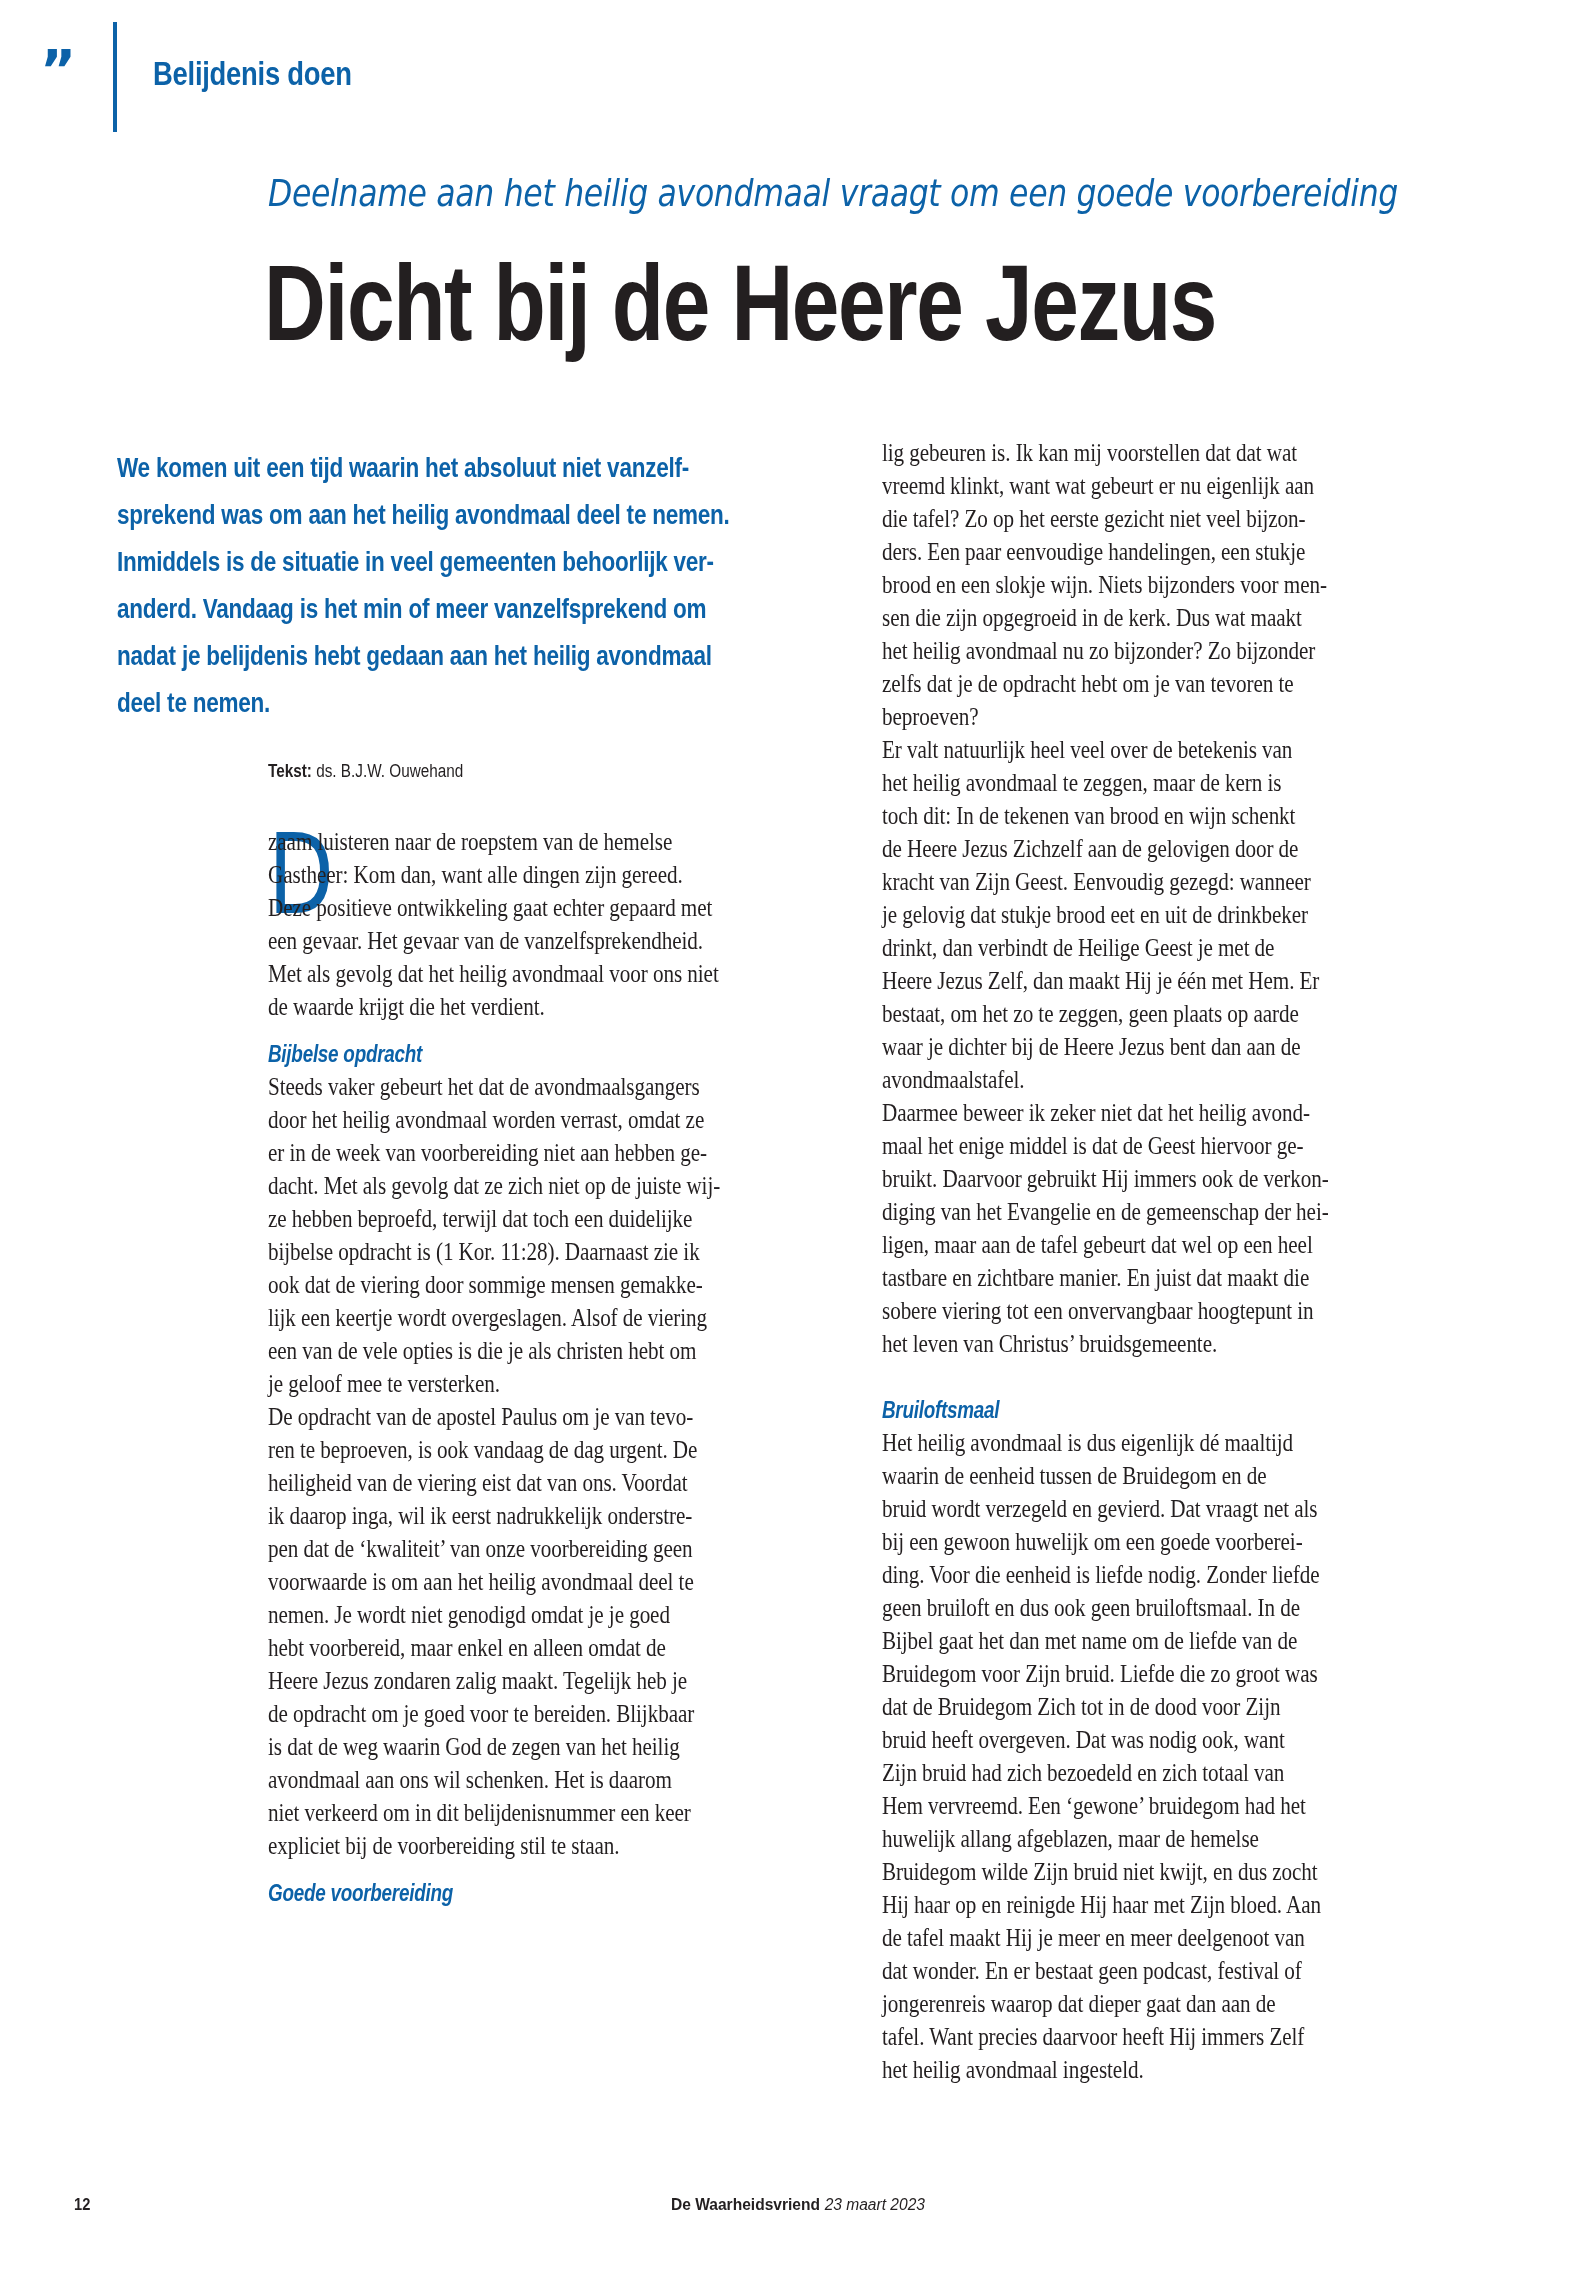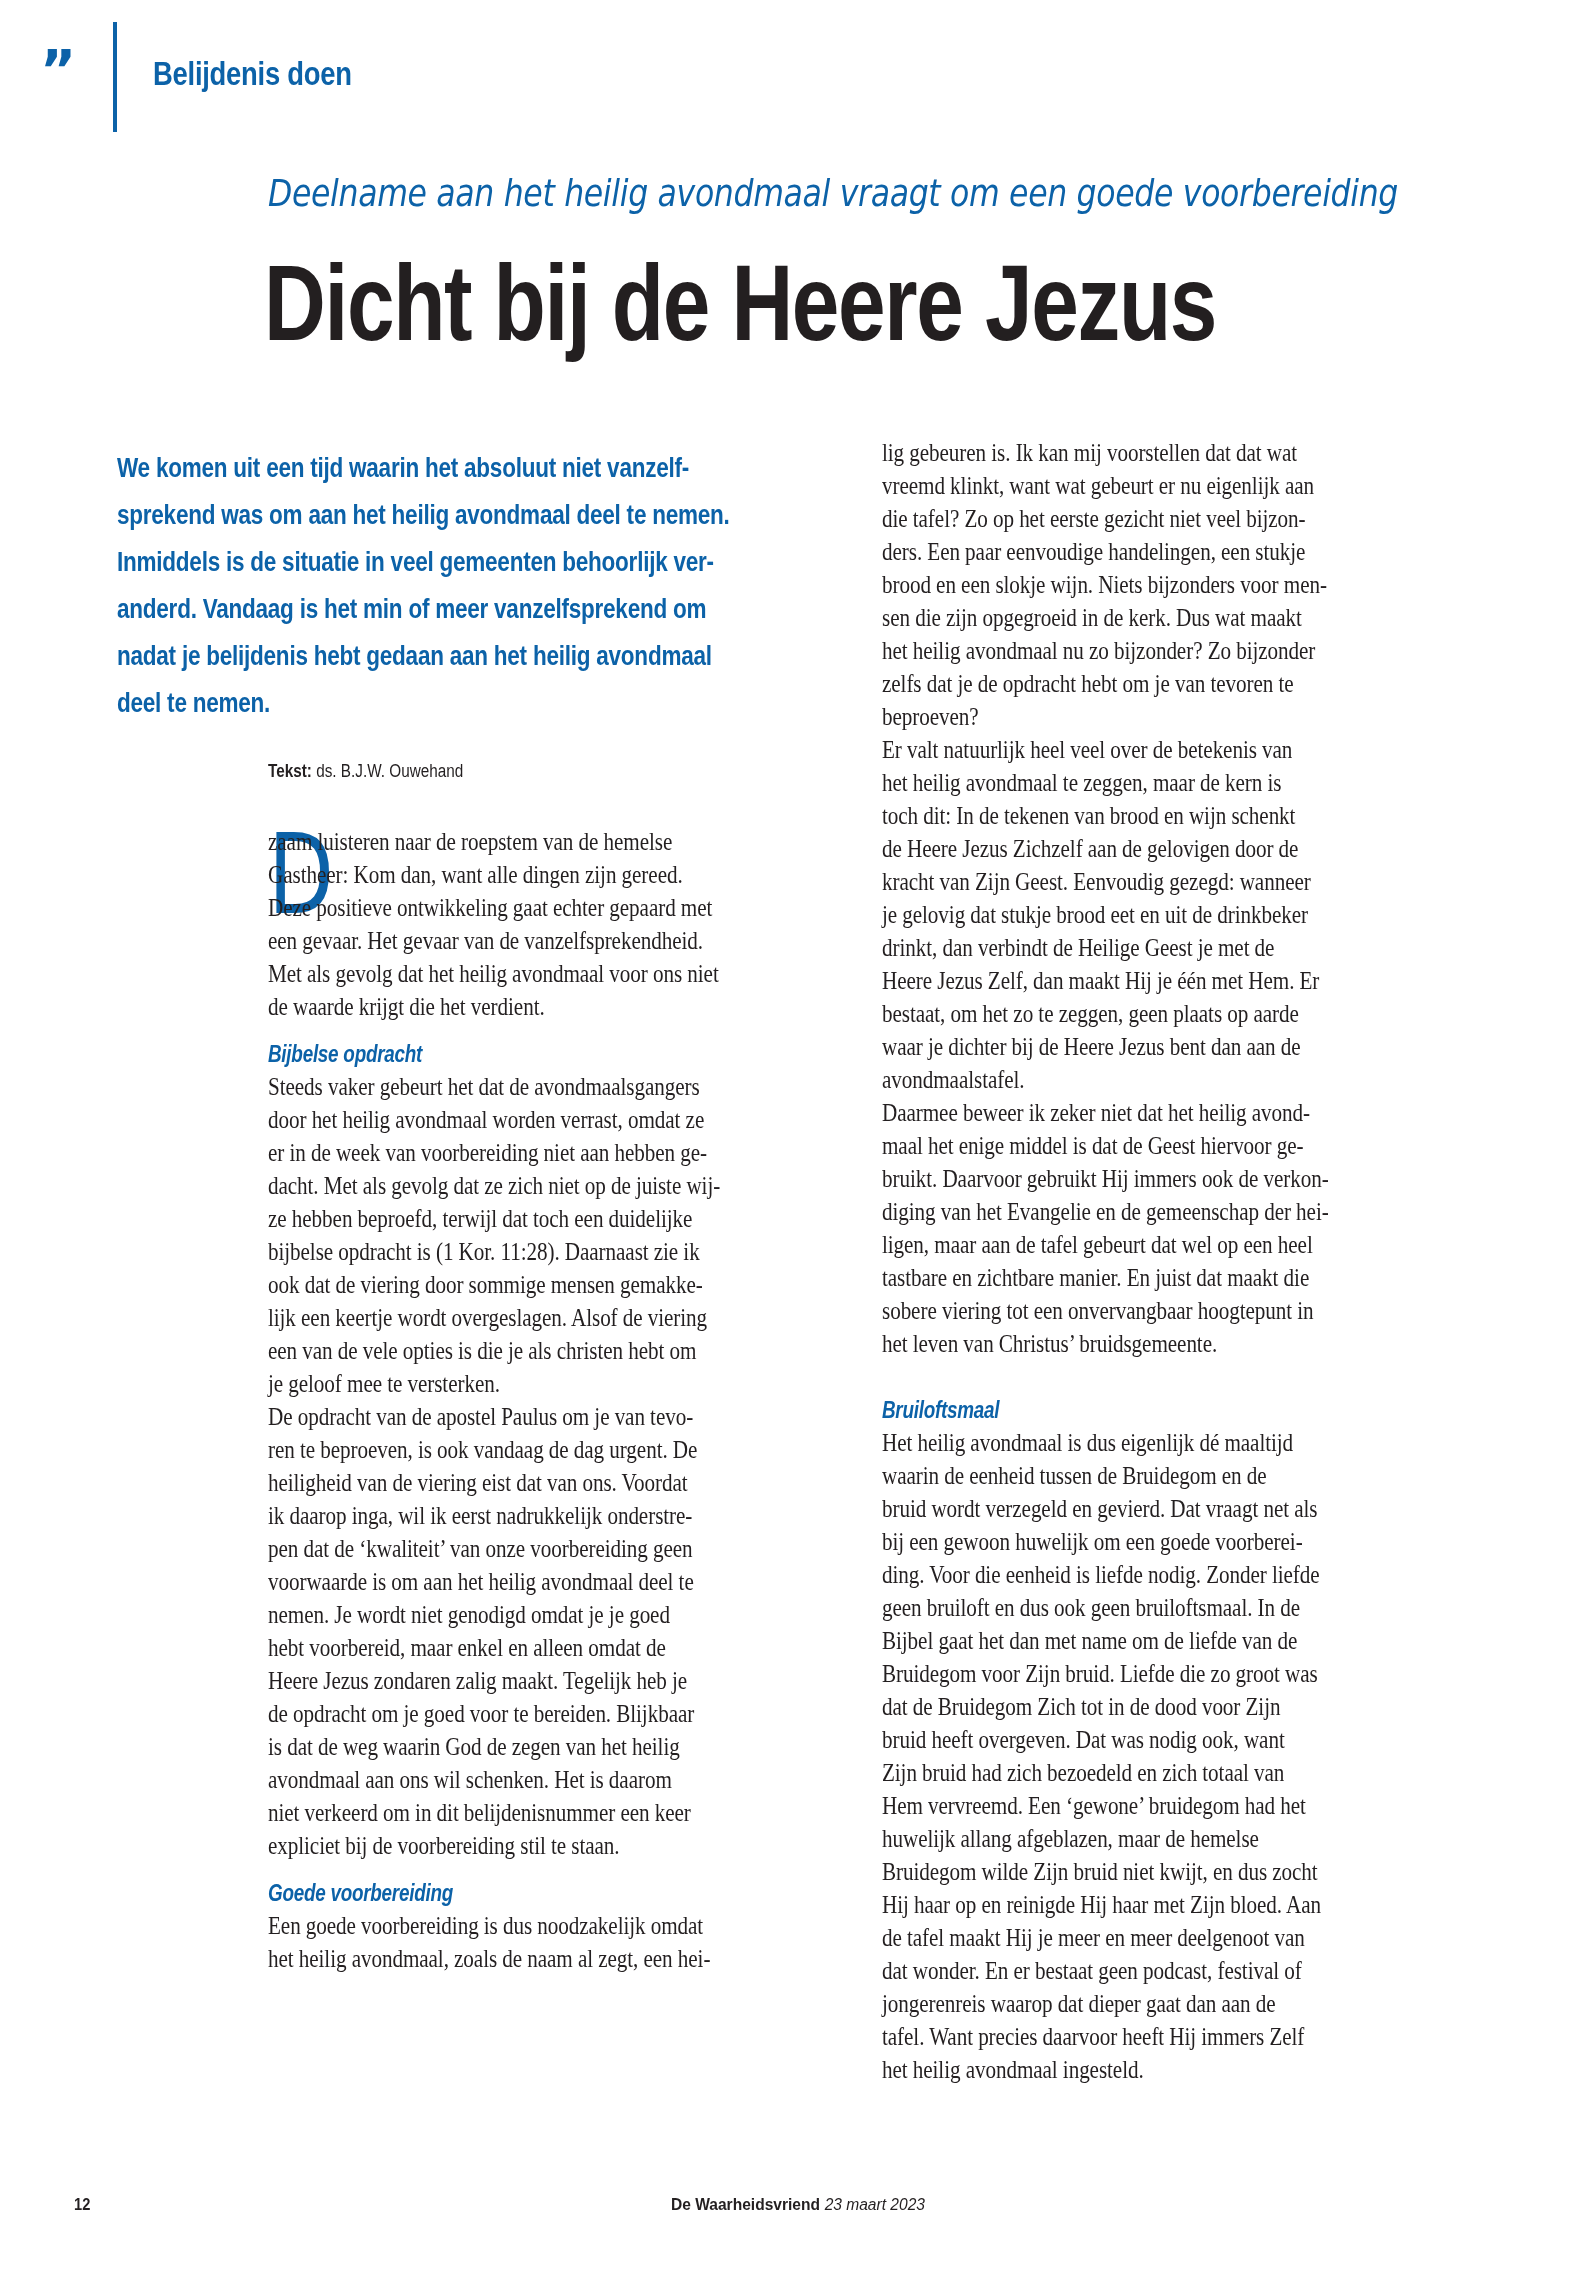--- a/index.html
+++ b/index.html
@@ -149,24 +149,20 @@
         <span class="body-line">hebt voorbereid, maar enkel en alleen omdat de</span>
         <span class="body-line">Heere Jezus zondaren zalig maakt. Tegelijk heb je</span>
         <span class="body-line">de opdracht om je goed voor te bereiden. Blijkbaar</span>
         <span class="body-line">is dat de weg waarin God de zegen van het heilig</span>
         <span class="body-line">avondmaal aan ons wil schenken. Het is daarom</span>
         <span class="body-line">niet verkeerd om in dit belijdenisnummer een keer</span>
         <span class="body-line">expliciet bij de voorbereiding stil te staan.</span>
       </div>
     <span class="gap-small"></span>
     <span class="subhead">Goede voorbereiding</span>
-    <div id="sec2">
-        <span class="body-line">Een goede voorbereiding is dus noodzakelijk omdat</span>
-        <span class="body-line">het heilig avondmaal, zoals de naam al zegt, een hei-</span>
-      </div>
   </div>
 
   <div class="column right">
     <div id="rtop">
         <span class="body-line">lig gebeuren is. Ik kan mij voorstellen dat dat wat</span>
         <span class="body-line">vreemd klinkt, want wat gebeurt er nu eigenlijk aan</span>
         <span class="body-line">die tafel? Zo op het eerste gezicht niet veel bijzon-</span>
         <span class="body-line">ders. Een paar eenvoudige handelingen, een stukje</span>
         <span class="body-line">brood en een slokje wijn. Niets bijzonders voor men-</span>
         <span class="body-line">sen die zijn opgegroeid in de kerk. Dus wat maakt</span>

